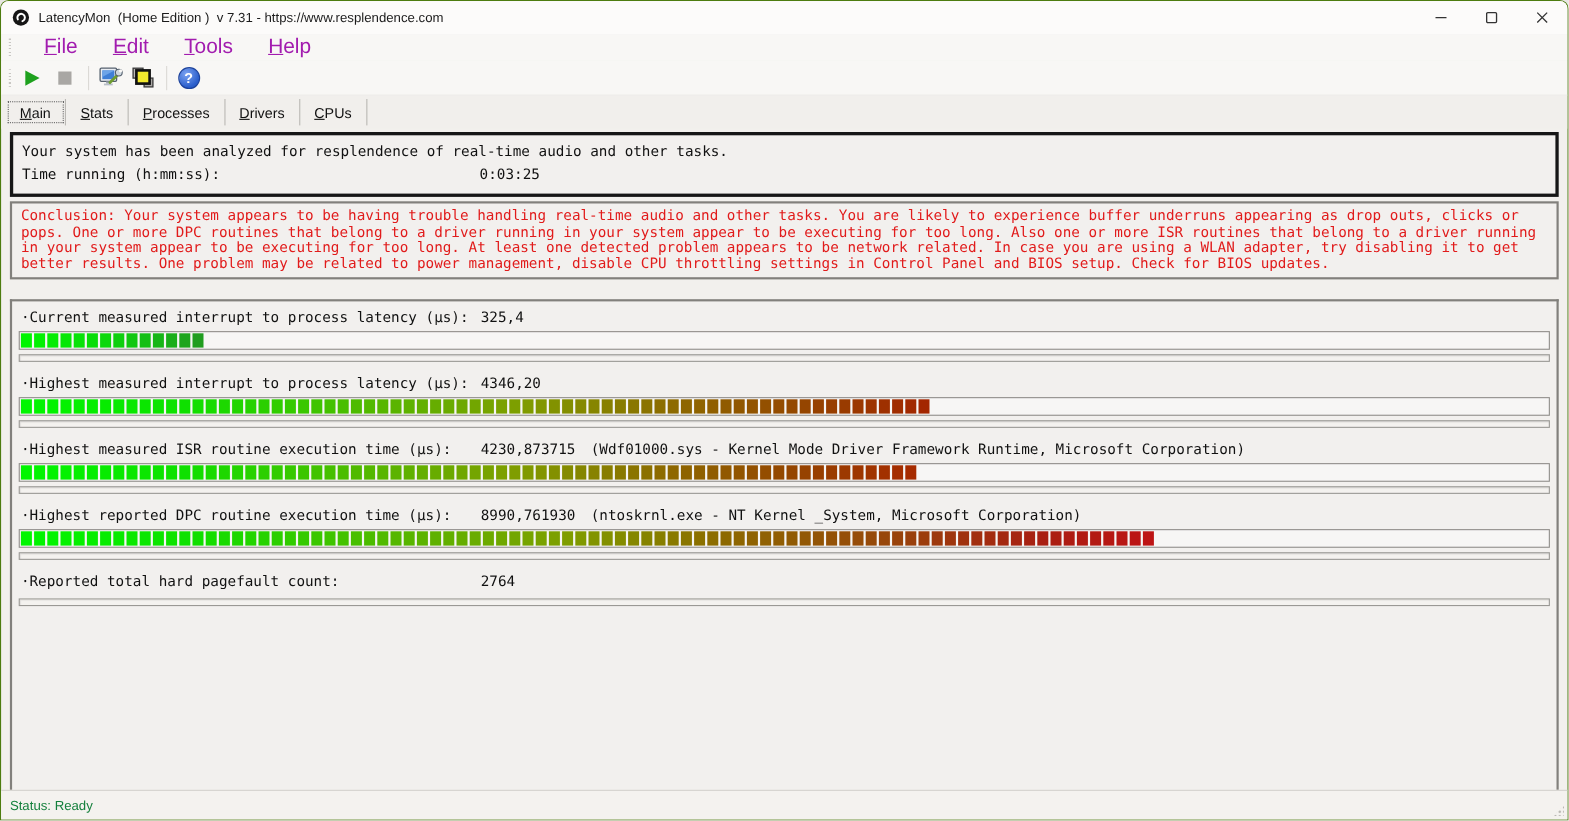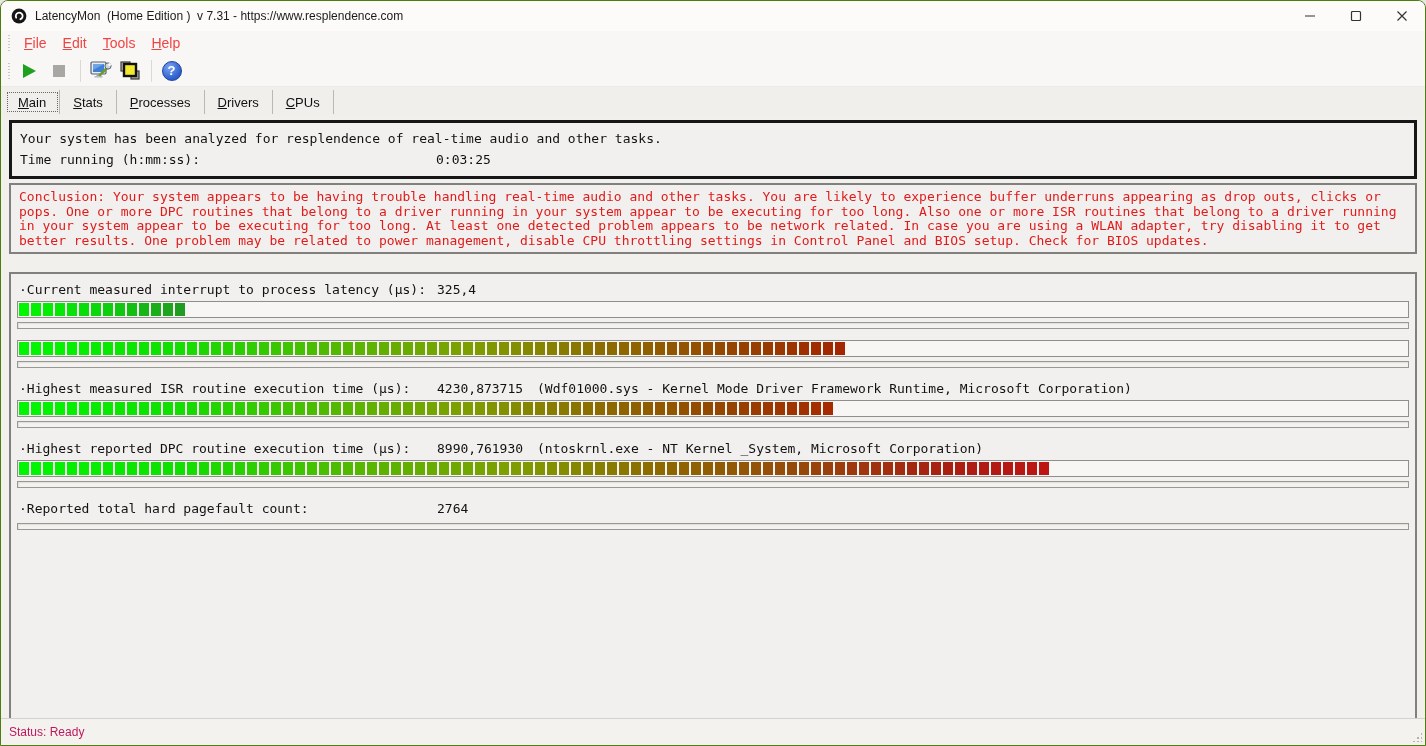--- a/index.html
+++ b/index.html
@@ -17,21 +17,21 @@
   .title-text { font-size:12px; color:#1b1b1b; margin-left:8px; white-space:pre; }
   .win-controls { margin-left:auto; display:flex; height:100%; }
   .win-btn { width:46px; height:100%; display:flex; align-items:center; justify-content:center; }
   .win-btn svg { display:block; }
 
   
   .menubar { height:24px; background:#f8f7f5; display:flex; align-items:center; padding-left:4px; }
   .gripper { width:5px; height:16px; margin:0 4px 0 2px;
     background-image:repeating-linear-gradient(#c9c7c3 0 1px, transparent 1px 3px);
     background-size:2px 100%; background-repeat:no-repeat; background-position:1px 0; }
-  .menu-item { font-size:14px; color:#ef4444; padding:3px 8px; }
+  .menu-item { font-size:19px; color:#a21caf; padding:3px 8px;margin-left:16px; }
   .menu-item u { text-decoration:underline; }
 
   
   .toolbar { height:32px; background:#f8f7f5; display:flex; align-items:center; padding-left:4px; border-bottom:1px solid #eceae7; }
   .tb-btn { width:27px; height:26px; display:flex; align-items:center; justify-content:center; margin-right:2px; }
   .play-tri { width:0; height:0; border-top:7px solid transparent; border-bottom:7px solid transparent; border-left:13px solid #1ea11e; }
   .stop-sq { width:12px; height:12px; background:#a9a7a4; }
   .tb-sep { width:1px; height:22px; background:#dbd9d5; margin:0 6px; }
   .help-circle { width:20px; height:20px; border-radius:50%;
     background:radial-gradient(circle at 35% 30%, #7ca3f2, #2a5ecb 70%);
@@ -64,21 +64,21 @@
   .m-value { display:inline-block; width:100px; }
   .bar-track { height:17px; border:1px solid #908e8a; background:#f7f6f5; display:flex;
                align-items:center; padding:1px; overflow:hidden; }
   .bar-track .seg { width:10px; height:13px; margin-right:2px; flex:0 0 auto; }
   .groove { height:7px; border:1px solid #9a9894; background:#f4f2ef; margin-top:4px;
             box-shadow:inset 1px 1px 1px rgba(0,0,0,0.08); }
 
   
   .statusbar { position:absolute; left:0; right:0; bottom:0; height:27px; background:#f4f2ef;
                border-top:1px solid #d4d2ce; display:flex; align-items:center; padding-left:8px; }
-  .status-text { font-size:12px; color:#be185d; }
+  .status-text { font-size:12px; color:#15803d; }
   .resize-grip { position:absolute; right:3px; bottom:3px; width:10px; height:10px;
     background-image:radial-gradient(#b5b3af 1px, transparent 1.2px);
     background-size:4px 4px; clip-path:polygon(100% 0, 100% 100%, 0 100%); }
 </style>
 </head>
 <body>
 
 <div class="window">
 
   <div class="titlebar">
@@ -186,20 +186,21 @@
             <span class="seg" style="background: rgb(20, 191, 20);"></span>
             <span class="seg" style="background: rgb(23, 182, 23);"></span>
             <span class="seg" style="background: rgb(26, 174, 26);"></span>
             <span class="seg" style="background: rgb(29, 165, 29);"></span>
             <span class="seg" style="background: rgb(32, 157, 32);"></span>
           </div>
         <div class="groove"></div>
       </div>
 
       <div class="metric">
+        <div class="metric-line mono"><span class="m-label">·Highest measured interrupt to process latency (µs):</span><span class="m-value">4346,20</span><span></span></div>
         <div class="bar-track">
             <span class="seg" style="background: rgb(0, 246, 0);"></span>
             <span class="seg" style="background: rgb(1, 244, 0);"></span>
             <span class="seg" style="background: rgb(2, 242, 0);"></span>
             <span class="seg" style="background: rgb(4, 241, 0);"></span>
             <span class="seg" style="background: rgb(5, 239, 0);"></span>
             <span class="seg" style="background: rgb(6, 237, 0);"></span>
             <span class="seg" style="background: rgb(7, 235, 0);"></span>
             <span class="seg" style="background: rgb(9, 233, 0);"></span>
             <span class="seg" style="background: rgb(10, 232, 0);"></span>

